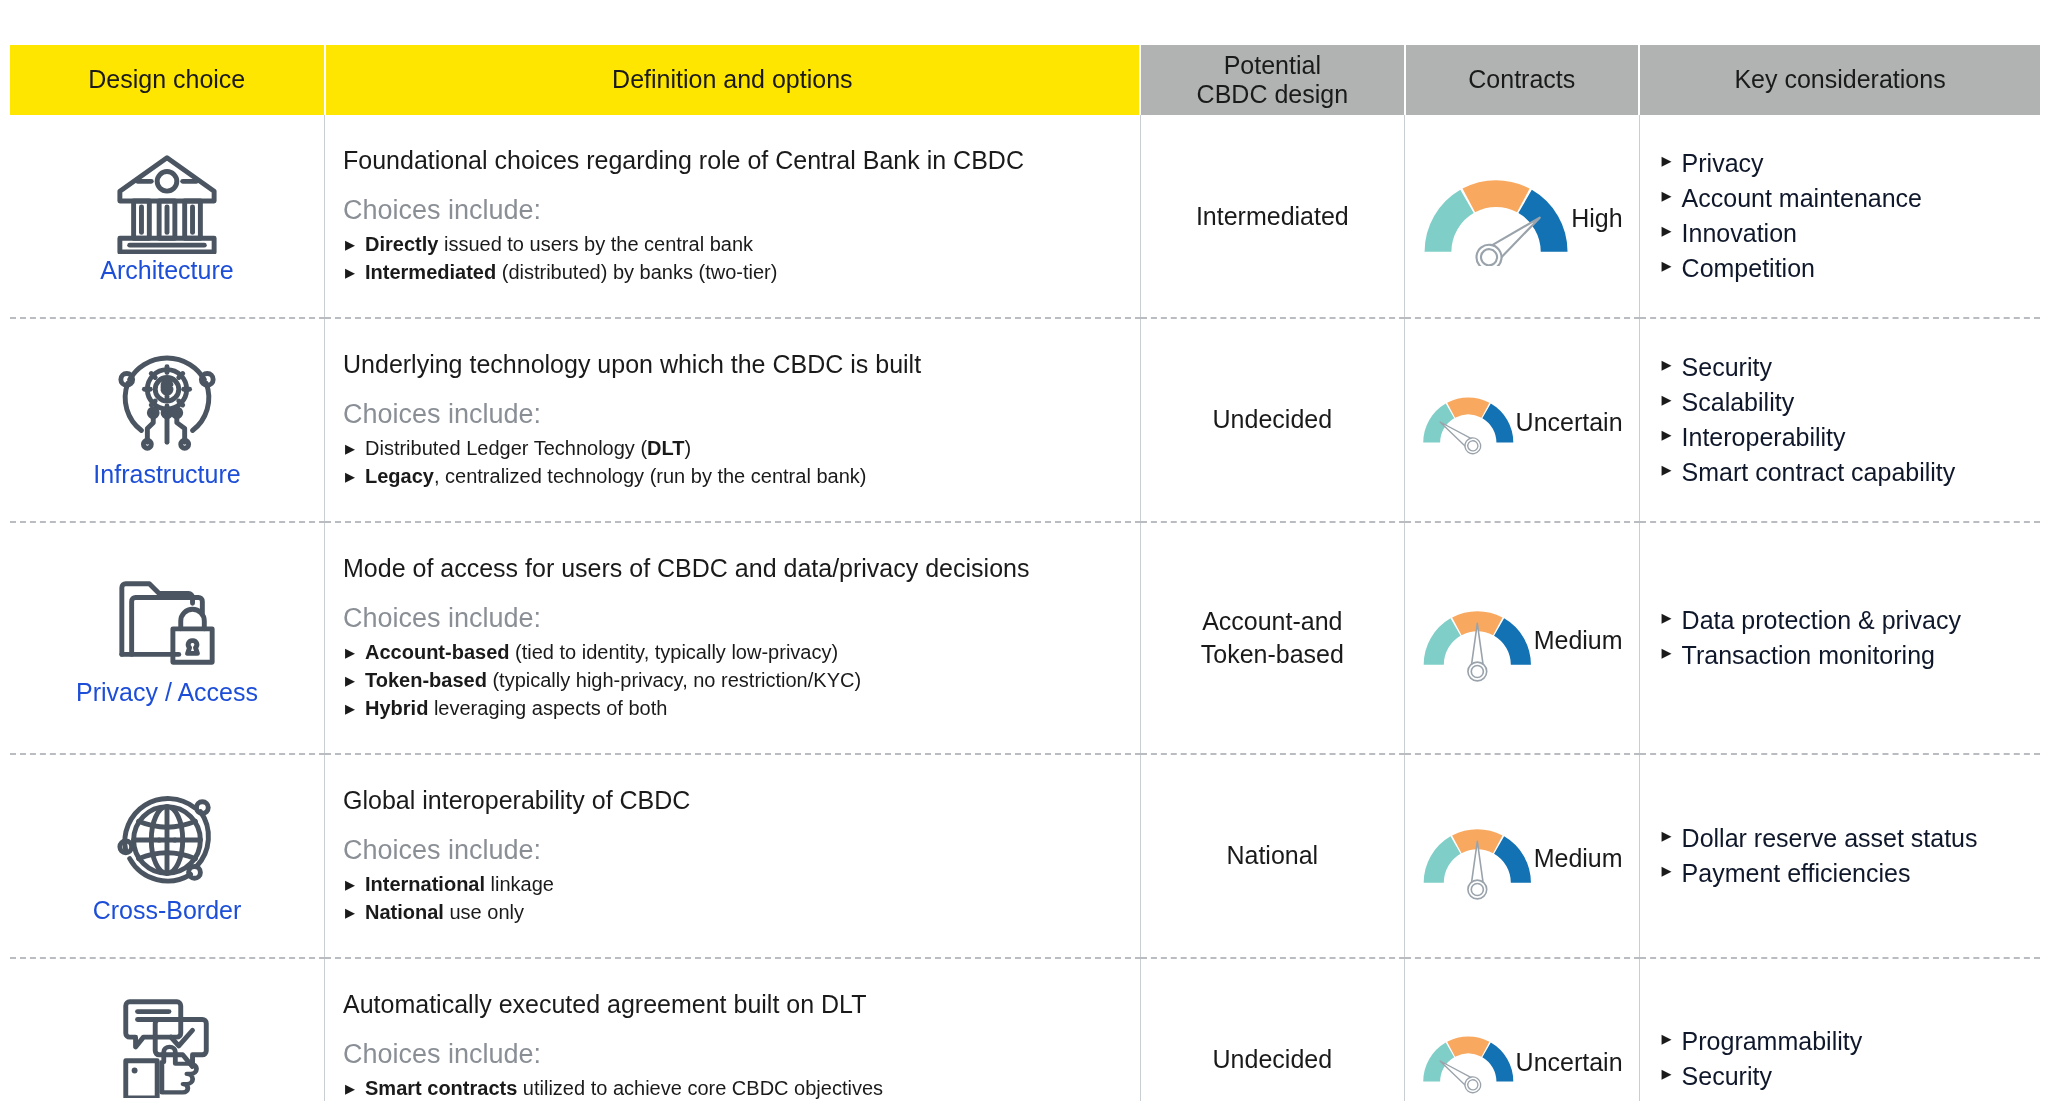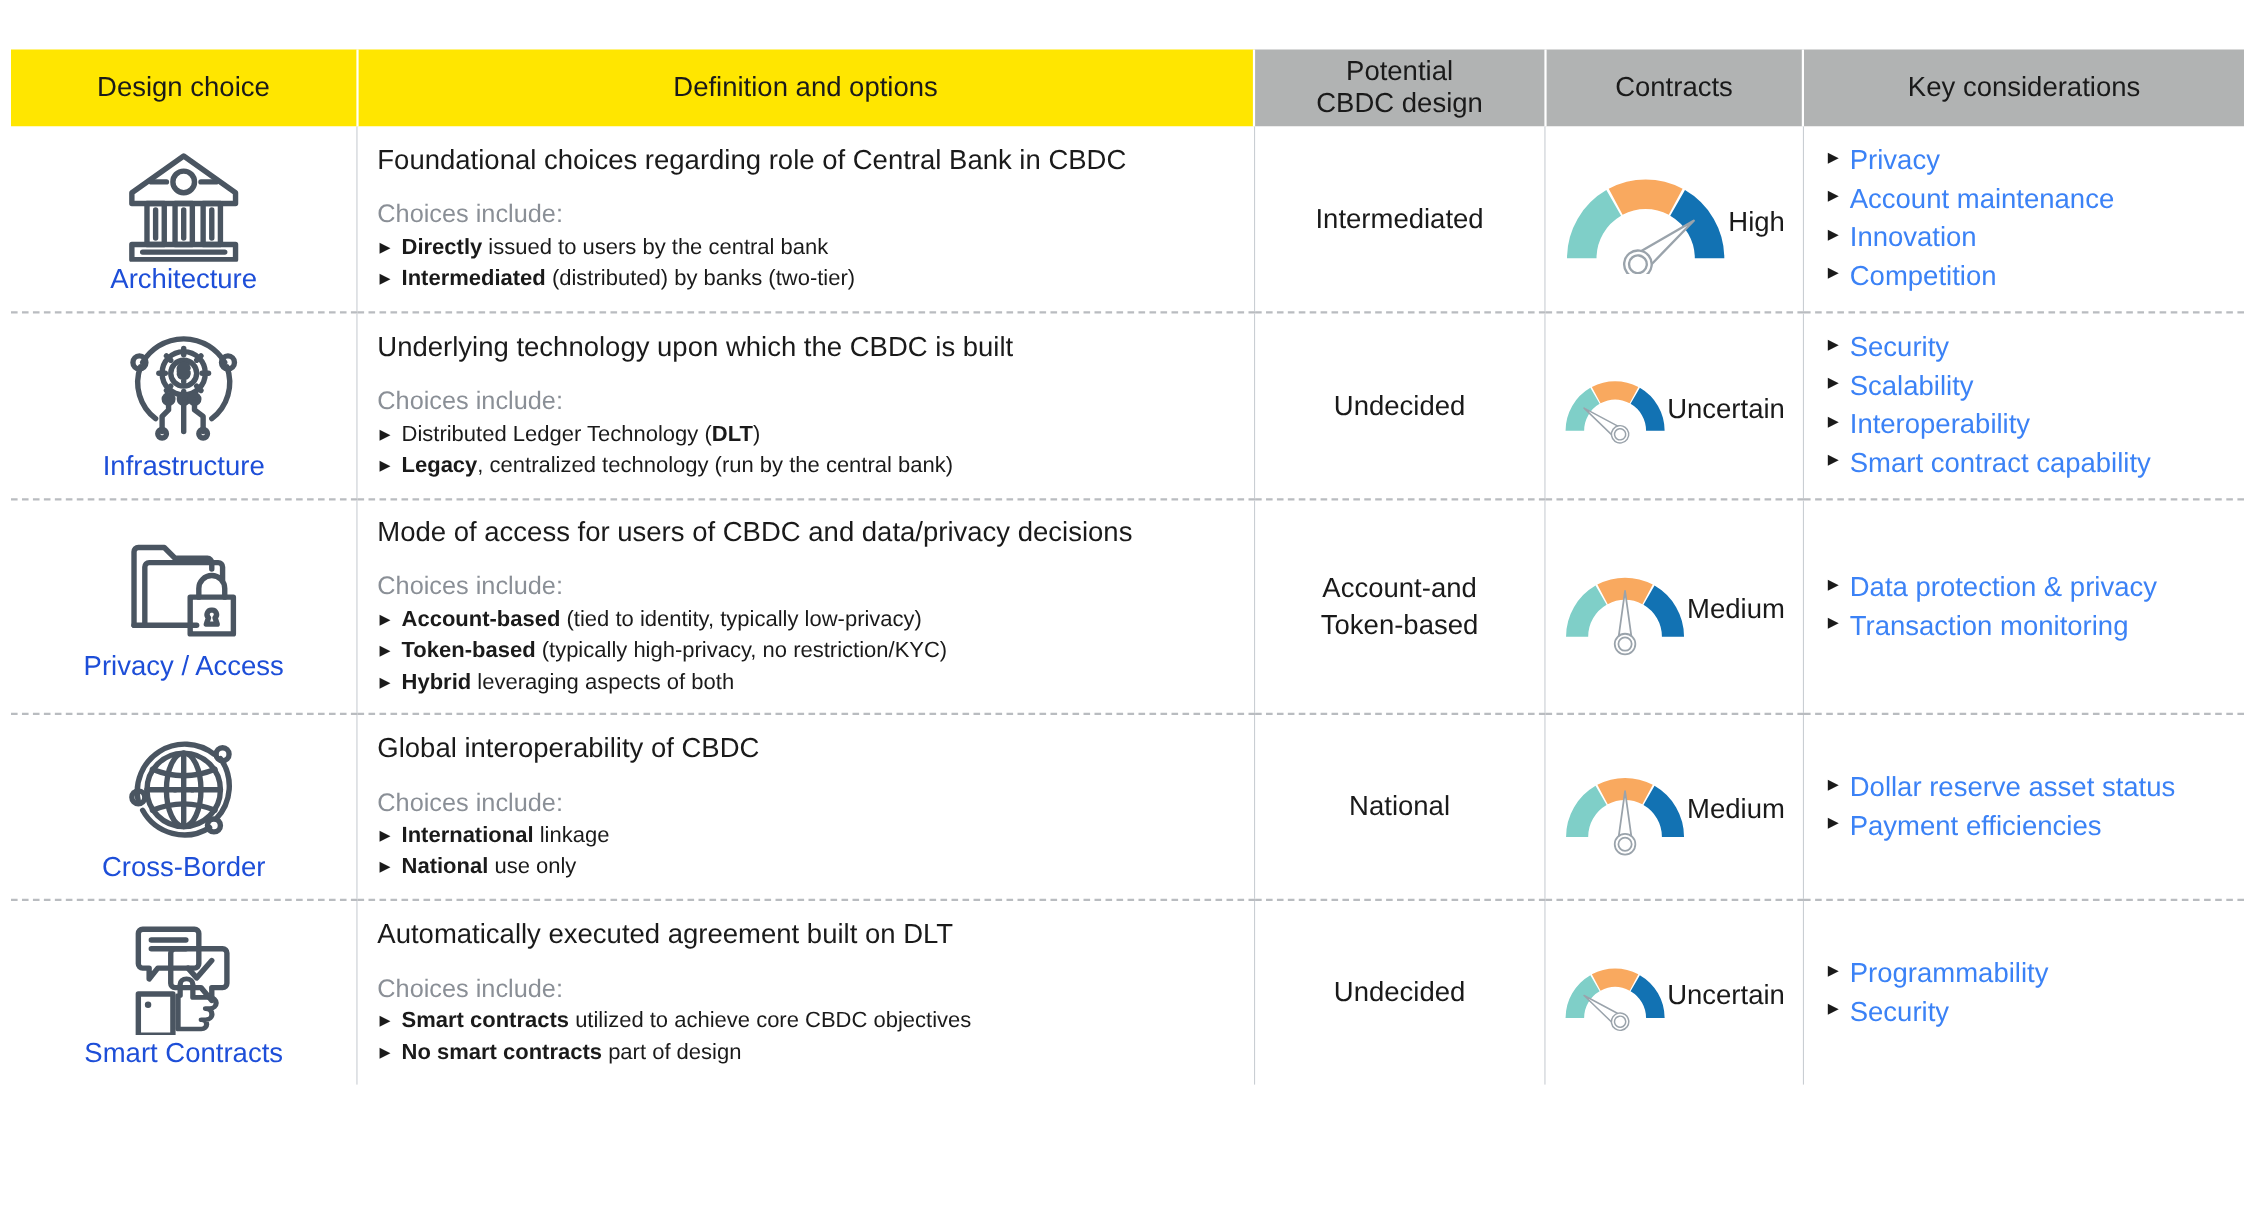--- a/index.html
+++ b/index.html
@@ -33,21 +33,21 @@
   }
   th.yellow { background: #FFE600; }
   th.gray   { background: #B1B3B3; }
   th.sep-r  { border-right: 2px solid #ffffff; }
 
   
   tbody td {
     vertical-align: middle;
     border-bottom: 2px dashed #b9bcc0;
     border-right: 1px solid #c9ced3;
-    padding: 14px 16px;
+    padding: 30px 16px;
     background: #fff;
   }
   tbody tr:last-child td { border-bottom: none; }
   tbody td:last-child { border-right: none; }
 
   
   td.c-choice {
     width: 295px;
     text-align: center;
     border-right: 1px solid #c9ced3;
@@ -59,21 +59,21 @@
     font-size: 25px;
     color: #1d4ed8;
     white-space: nowrap;
   }
 
   
   td.c-def { width: 765px; padding-left: 18px; padding-right: 10px; }
   .def-head {
     font-size: 25px; color: #1a1a1a; line-height: 1.25; margin-bottom: 18px;
   }
-  .def-sub { font-size: 23px; color: #8a8f96; line-height: 1.25; margin-bottom: 2px; }
+  .def-sub { font-size: 27px; color: #8a8f96; line-height: 1.25; margin-bottom: 2px; }
   ul.def-list { list-style: none; }
   ul.def-list li {
     font-size: 20px; color: #1a1a1a; line-height: 1.42;
     padding-left: 22px; position: relative;
   }
   ul.def-list li::before {
     content: "\25B8";
     position: absolute; left: 2px; top: 0;
     font-size: 20px; color: #1a1a1a;
   }
@@ -86,21 +86,21 @@
   
   td.c-like { width: 220px; text-align: center; }
   .gauge-wrap { display:flex; flex-direction:row; align-items:center; }
   .gauge-svg { width: 168px; height: 100px; display:block; }
   .gauge-label { margin-top: 6px; font-size: 25px; color: #1a1a1a; white-space: nowrap; }
 
   
   td.c-key { width: 460px; padding-left: 20px; }
   ul.key-list { list-style: none; }
   ul.key-list li {
-    font-size: 25px; color: #3b82f6; line-height: 1.40;
+    font-size: 25px; color: #0f172a; line-height: 1.40;
     padding-left: 22px; position: relative; white-space: nowrap;
   }
   ul.key-list li::before {
     content: "\25B8";
     position: absolute; left: 2px; top: 0;
     font-size: 20px; color: #1a1a1a;
   }
 
   .icon-stroke { fill: none; stroke: #4A5561; stroke-width: 5; stroke-linecap: round; stroke-linejoin: round; }
   .icon-fill  { fill: #4A5561; }

